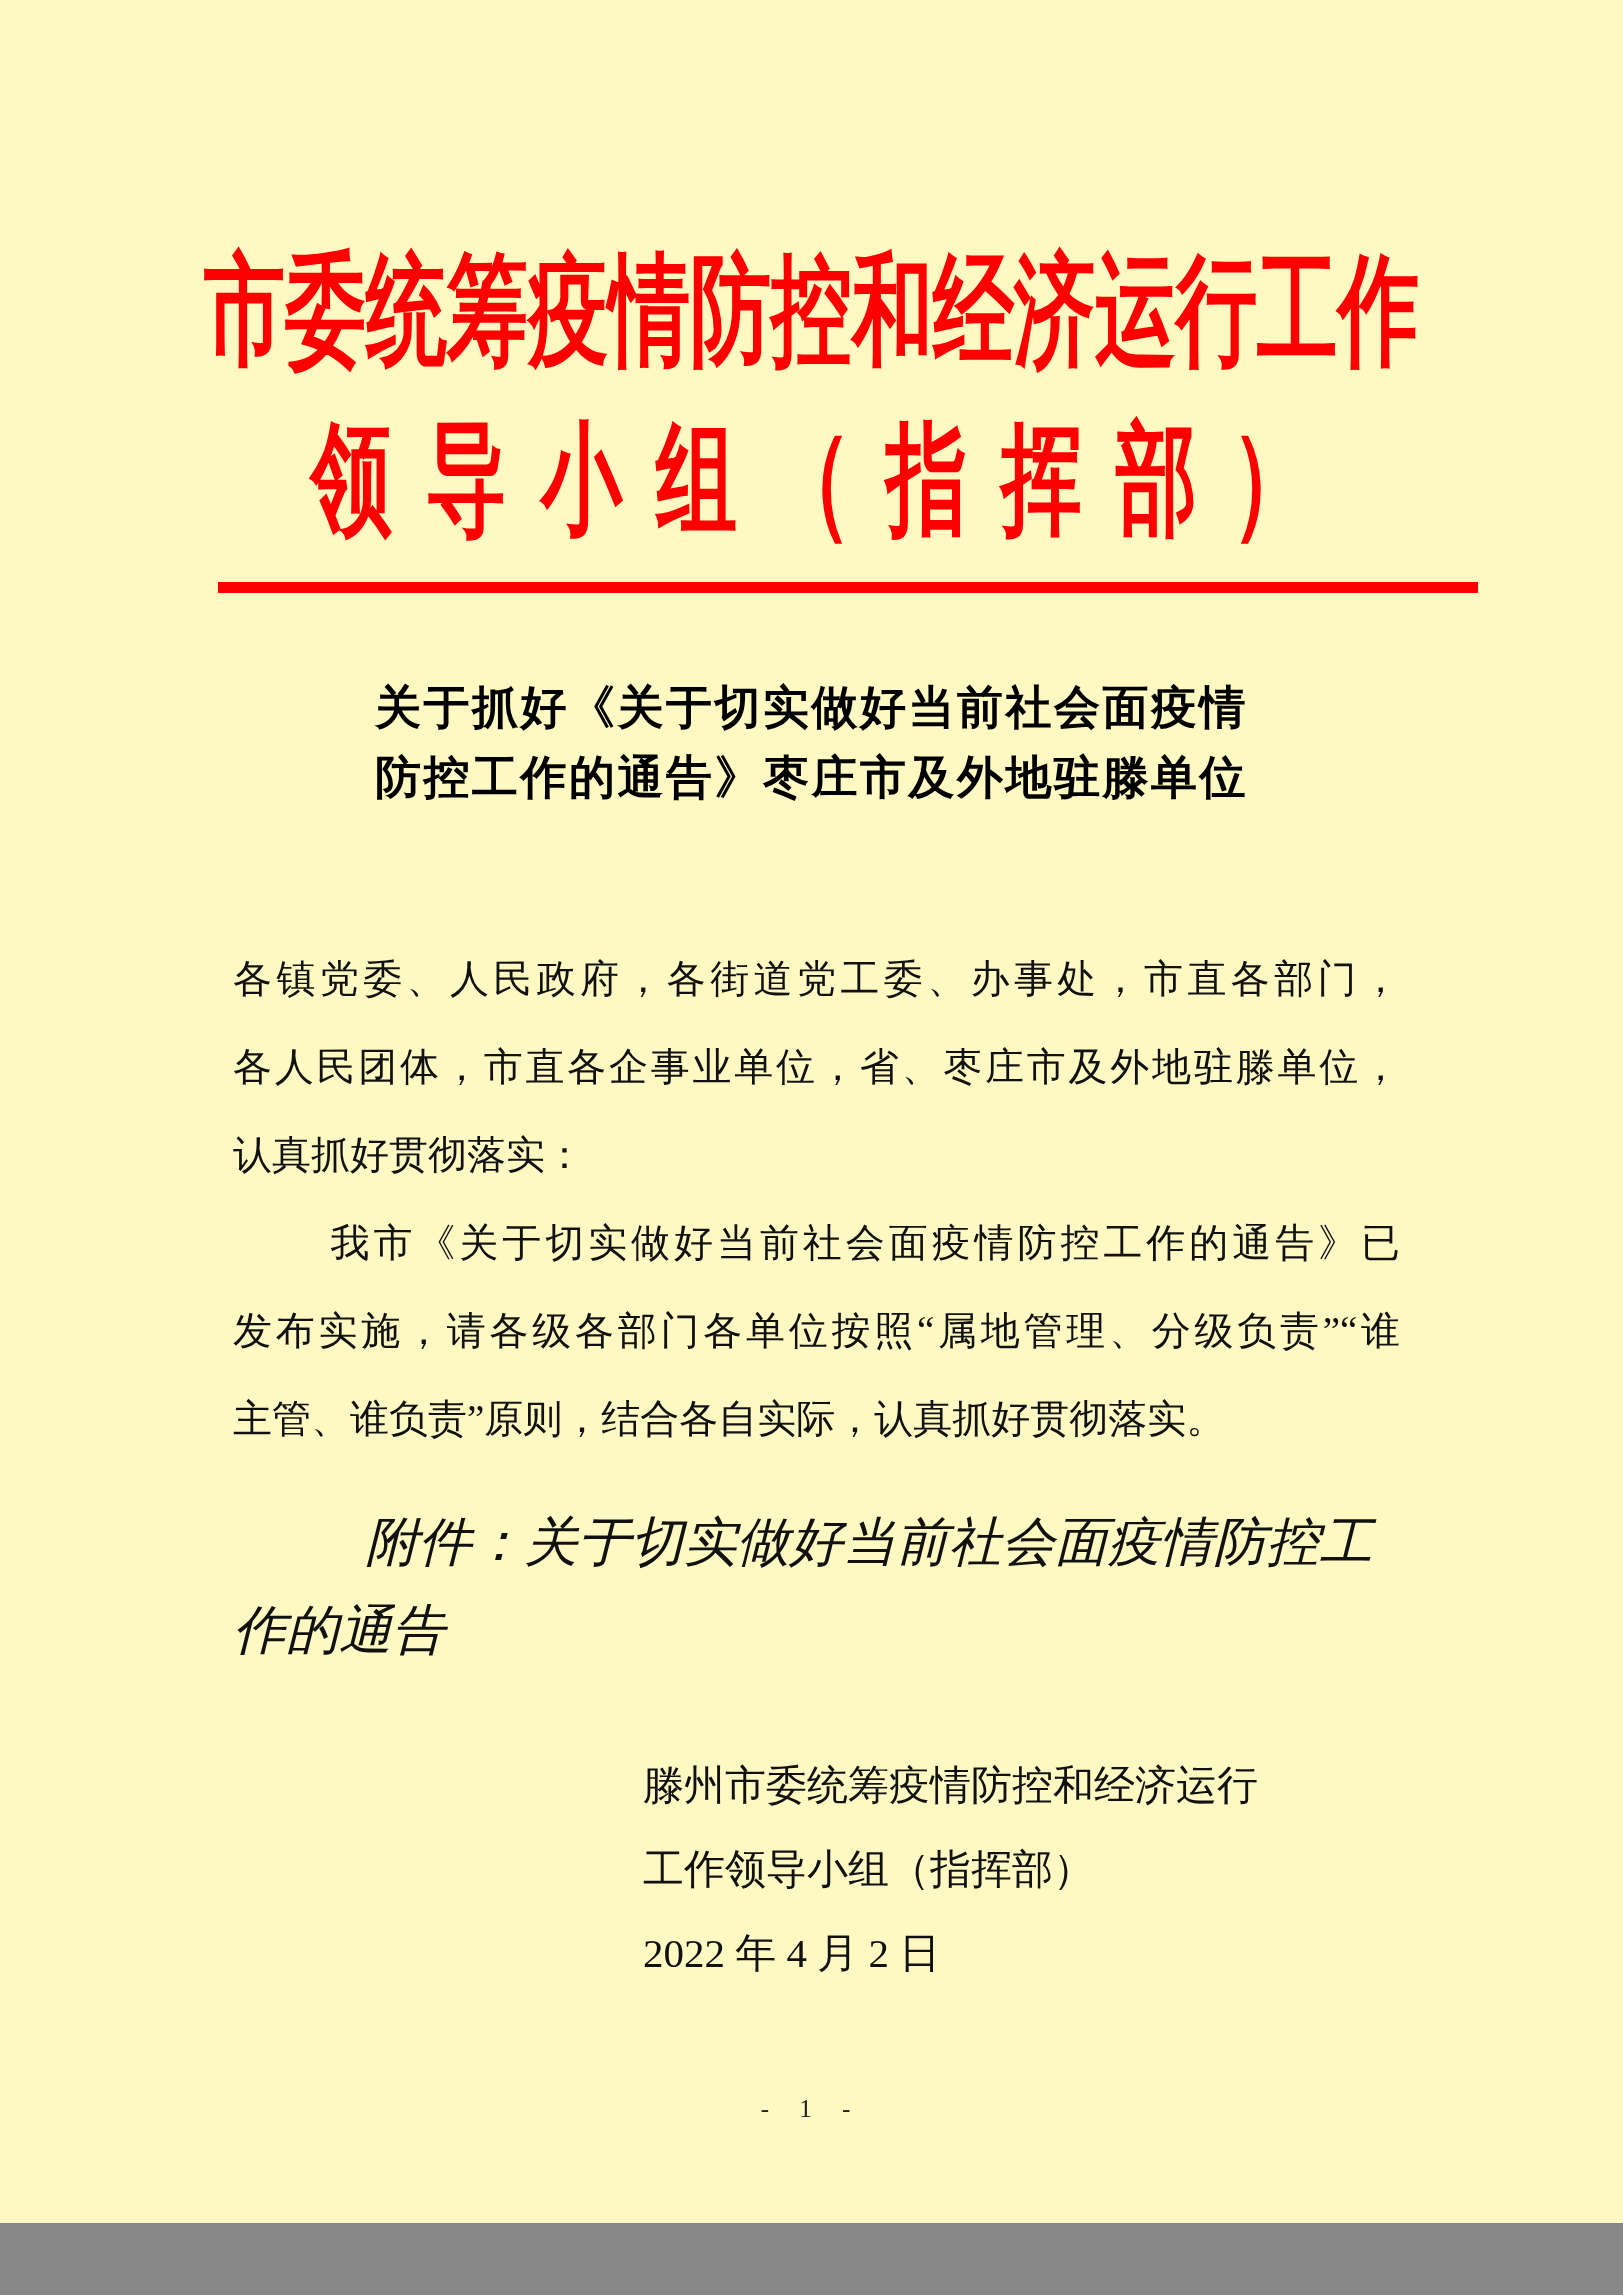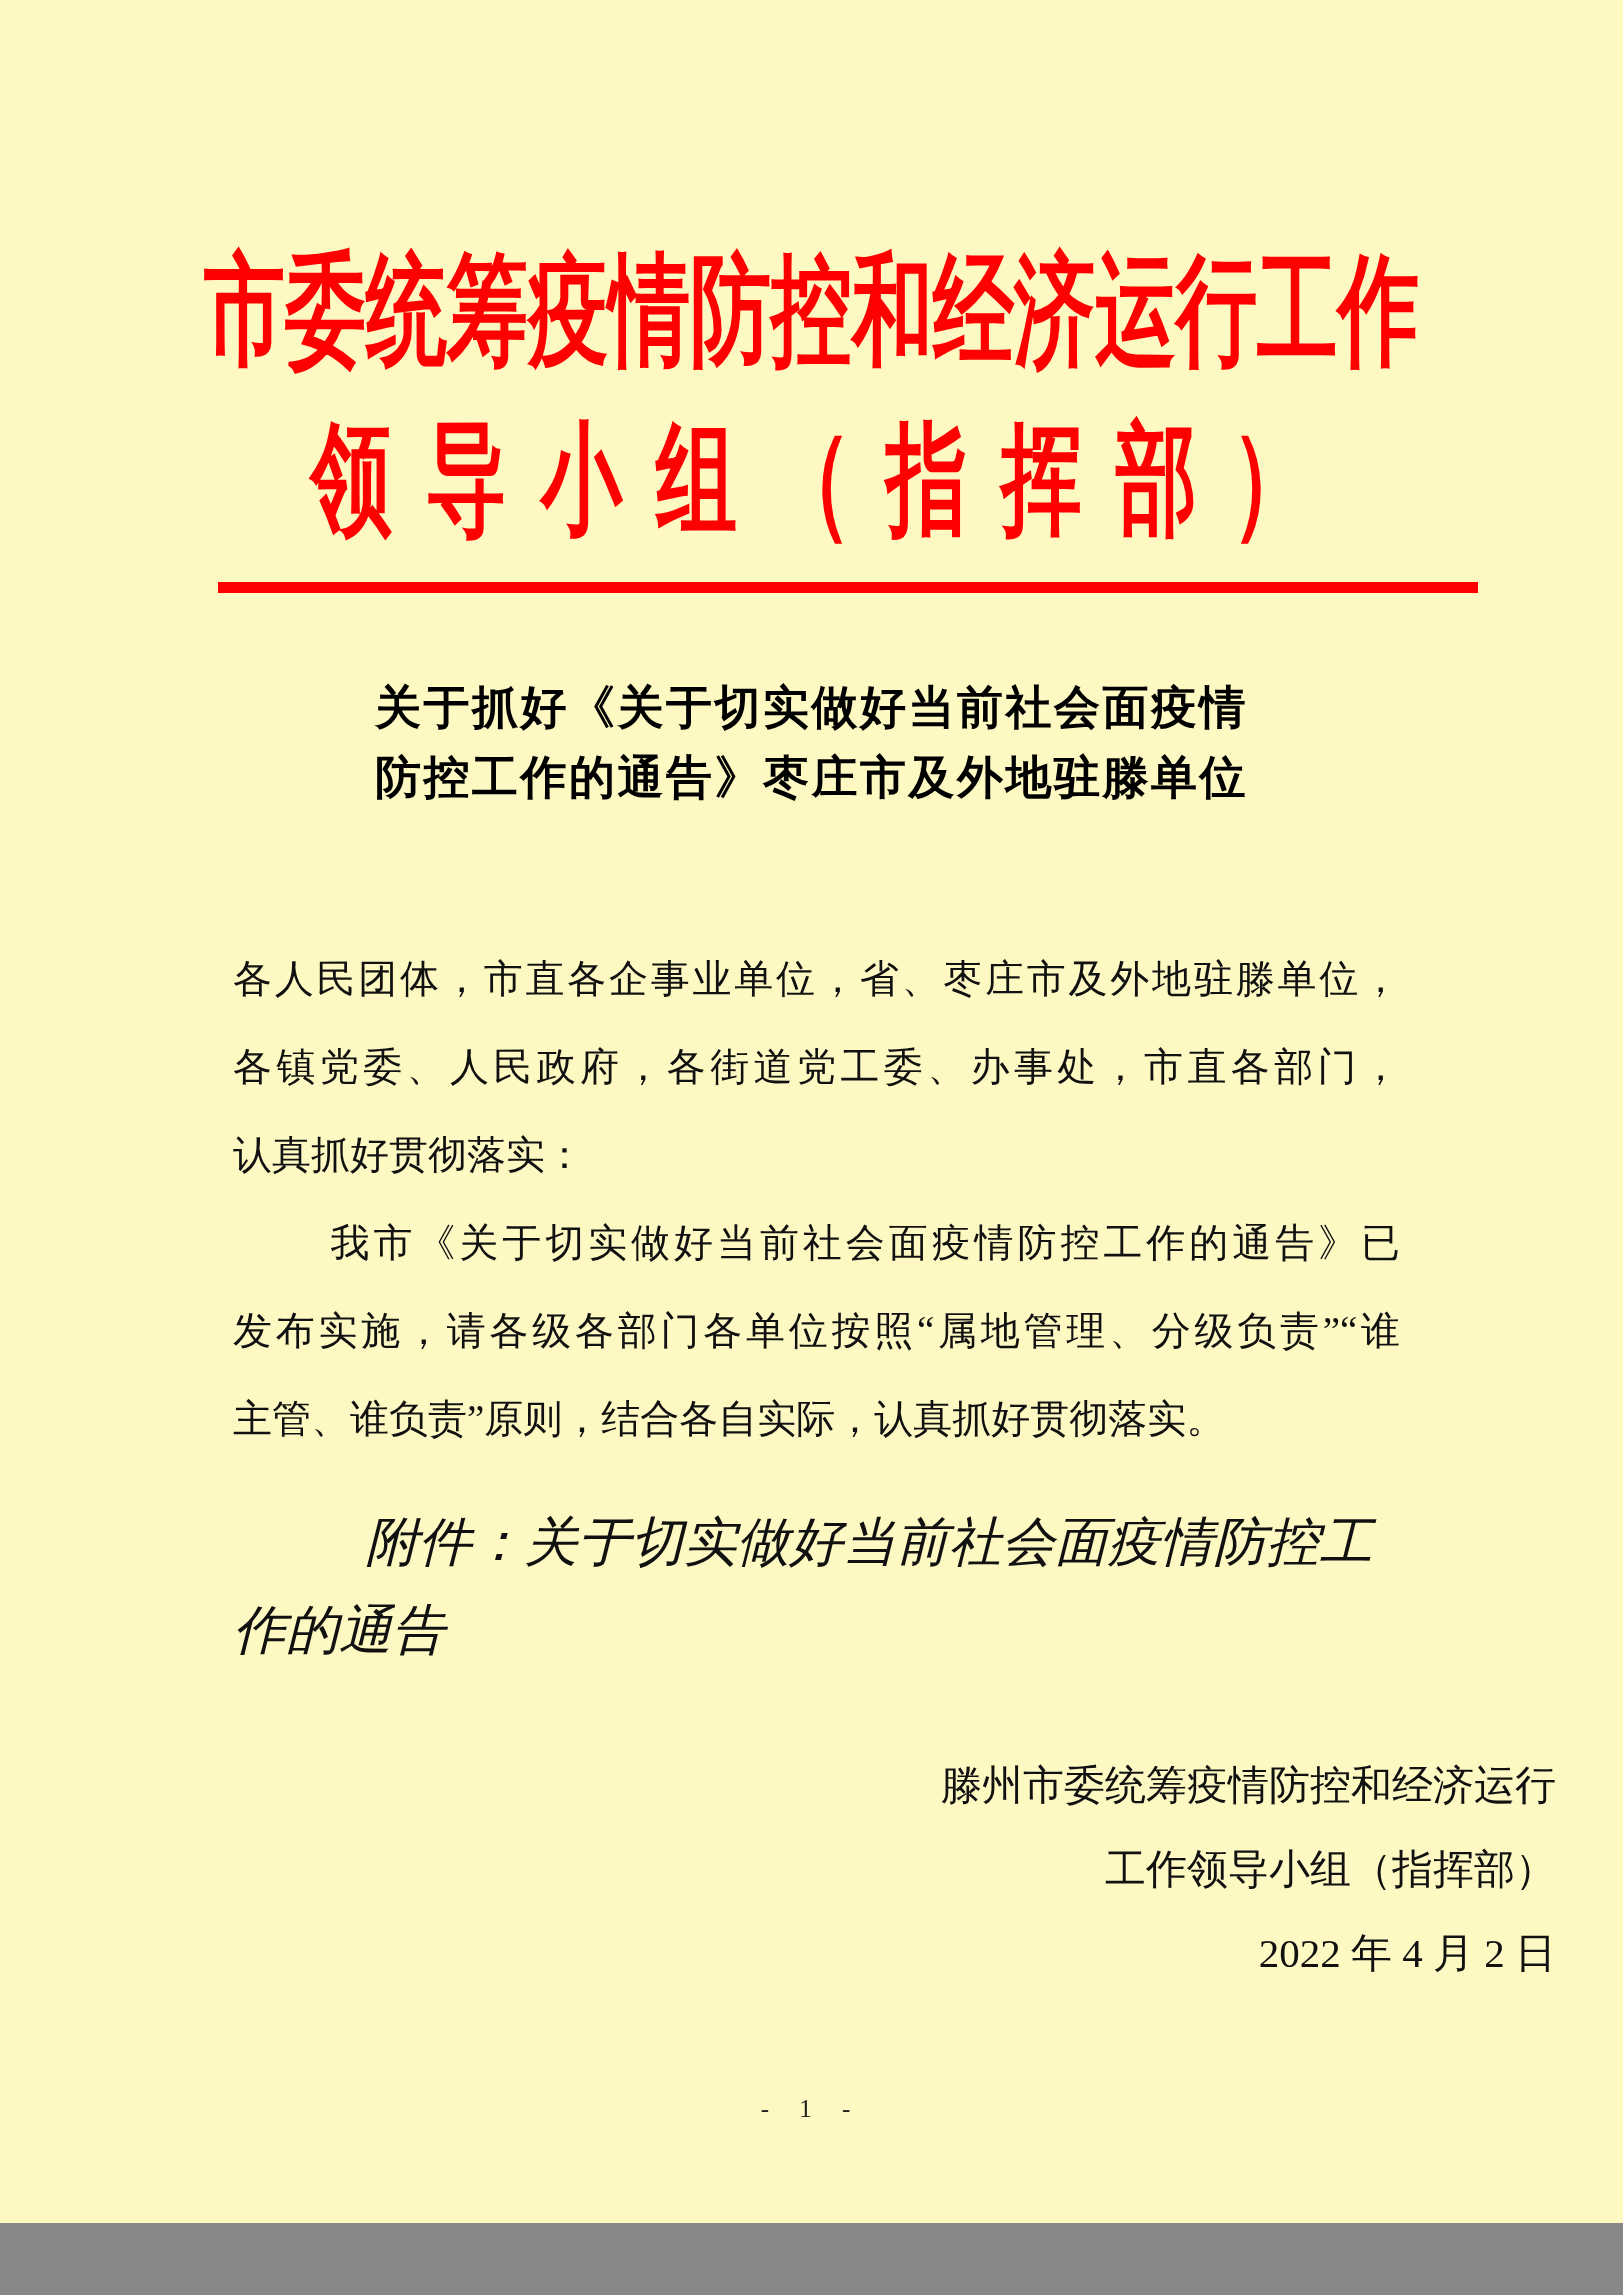--- a/index.html
+++ b/index.html
@@ -49,21 +49,21 @@
   .indent{text-indent:2.5em;}
 
   .attachment{
     position:absolute;top:1498px;left:233px;width:1167px;
     color:#111;font-size:53px;line-height:88px;font-style:italic;
   }
 
   
   .signature{
     position:absolute;top:1743px;left:643px;width:913px;
-    text-align:right;color:#111;
+    text-align:left;color:#111;
     font-size:41px;line-height:84px;
   }
 
   
   .page-number{
     position:absolute;top:2095px;left:0;width:100%;
     text-align:center;color:#222;
     font-size:25px;letter-spacing:12px;
   }
 </style>
@@ -82,22 +82,22 @@
   </header>
 
   <div class="red-rule"></div>
 
   <h1 class="doc-title">
     <div>关于抓好《关于切实做好当前社会面疫情</div>
     <div>防控工作的通告》枣庄市及外地驻滕单位</div>
   </h1>
 
   <section class="body-block">
+    <div class="line fill">各镇党委、人民政府，各街道党工委、办事处，市直各部门，</div>
     <div class="line fill">各人民团体，市直各企事业单位，省、枣庄市及外地驻滕单位，</div>
-    <div class="line fill">各镇党委、人民政府，各街道党工委、办事处，市直各部门，</div>
     <div class="line">认真抓好贯彻落实：</div>
     <div class="line fill indent">我市《关于切实做好当前社会面疫情防控工作的通告》已</div>
     <div class="line fill">发布实施，请各级各部门各单位按照“属地管理、分级负责”“谁</div>
     <div class="line">主管、谁负责”原则，结合各自实际，认真抓好贯彻落实。</div>
   </section>
 
   <div class="attachment indent">附件：关于切实做好当前社会面疫情防控工作的通告</div>
 
   <section class="signature">
     <div>滕州市委统筹疫情防控和经济运行</div>

